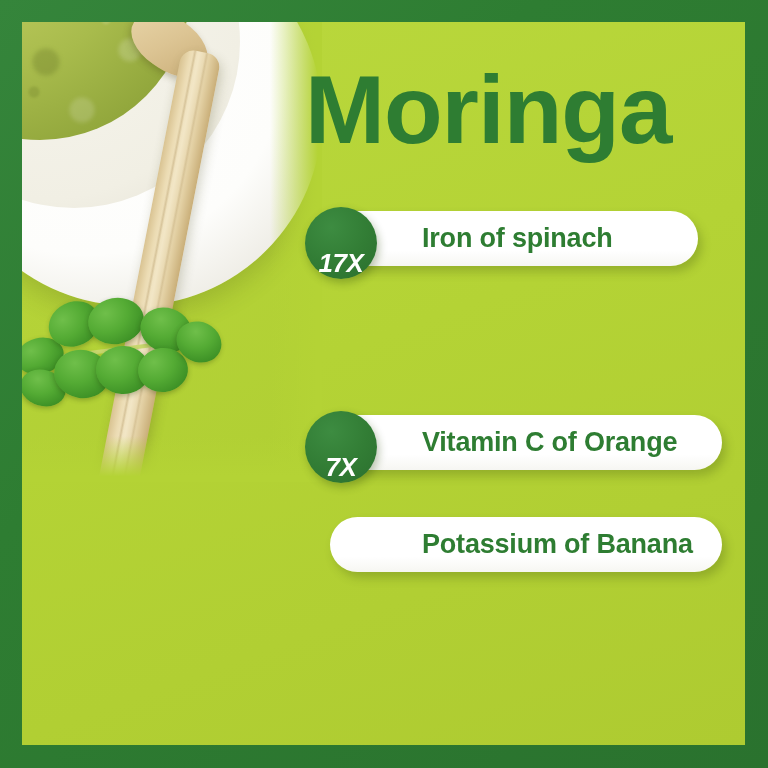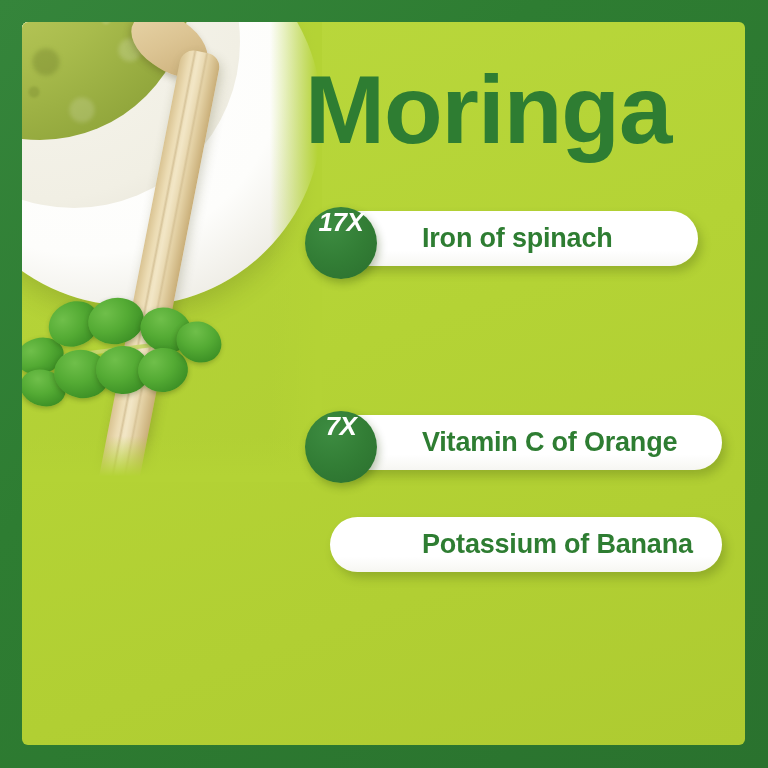--- a/index.html
+++ b/index.html
@@ -25,21 +25,20 @@
       linear-gradient(135deg,#35853b 0%,#2e7d32 35%,#2a722e 100%);
   }
 
   
   #panel{
     position:absolute;
     left:22px; top:22px; right:23px; bottom:23px;
     background:
       linear-gradient(160deg,#bad83d 0%,#b4d335 45%,#aecb31 100%);
     overflow:hidden;
-    border-radius:6px;
   }
 
   
   #photo{
     position:absolute;
     left:-22px; top:-22px;
     width:322px; height:482px;
     overflow:hidden;
   }
   
@@ -225,21 +224,21 @@
   }
 
   .fact-badge{
     position:absolute;
     left:0; top:0;
     width:72px; height:72px;
     border-radius:50%;
     background:
       radial-gradient(circle at 36% 28%, #3d8c41 0%, #327d35 52%, #2b6f2e 100%);
     box-shadow:2px 4px 8px rgba(45,70,10,.32);
-    display:flex; align-items:flex-start; justify-content:center;
+    display:flex; align-items:flex-end; justify-content:center;
     z-index:2;
   }
   .fact-badge span{
     font-size:26px;
     font-weight:700;
     font-style:italic;
     color:#ffffff;
     letter-spacing:-.5px;
   }
 

